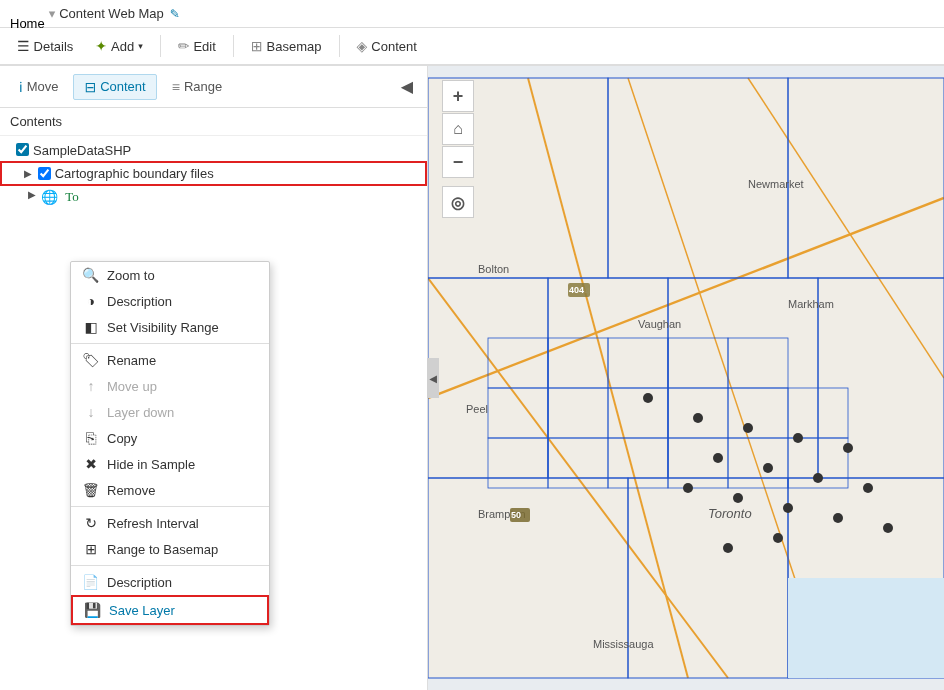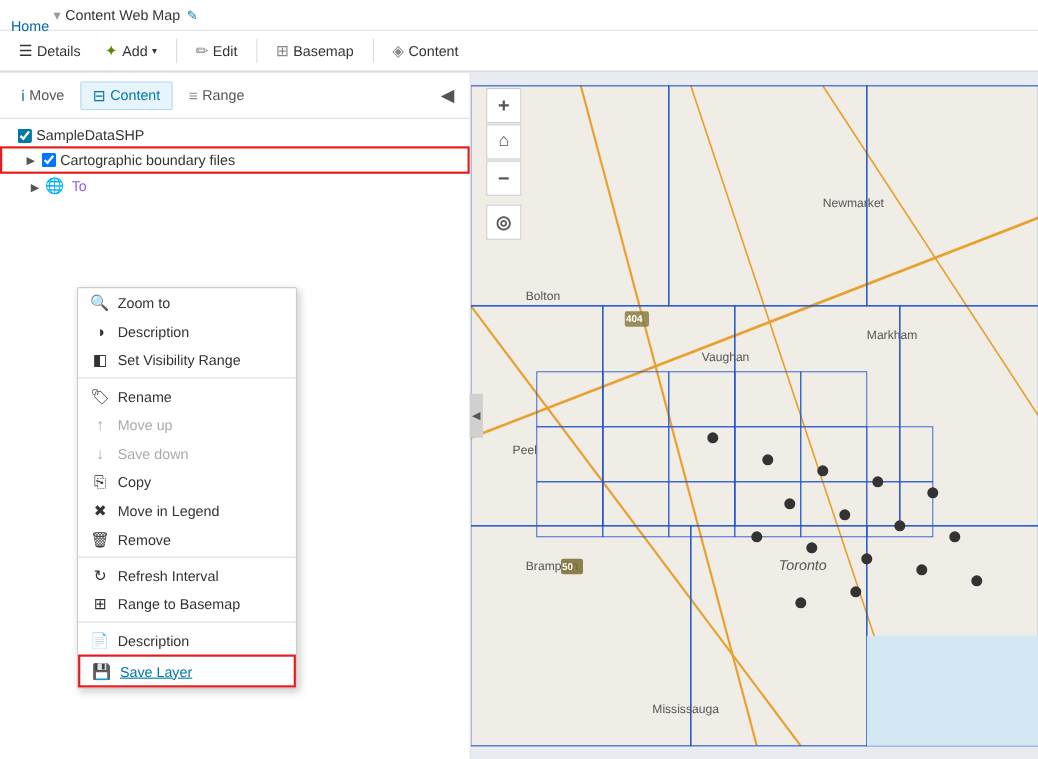--- a/index.html
+++ b/index.html
@@ -9,21 +9,21 @@
     .breadcrumb-bar {
       height: 28px;
       display: flex;
       align-items: center;
       padding: 0 10px;
       font-size: 13px;
       color: #555;
       border-bottom: 1px solid #ddd;
       background: #fff;
     }
-    .breadcrumb-bar a { color: #0369a1; text-decoration: none; margin-top: 20px; }
+    .breadcrumb-bar a { color: #000000; text-decoration: none; margin-top: 20px; }
     .edit-icon { color: #0078a8; margin-left: 6px; font-size: 12px; cursor: pointer; }
 
     
     .toolbar {
       height: 38px;
       display: flex;
       align-items: center;
       padding: 0 8px;
       border-bottom: 2px solid #ddd;
       background: #fff;
@@ -101,21 +101,21 @@
       color: #333;
       border-bottom: 1px solid #eee;
     }
 
     
     .layer-tree {
       padding: 4px 0;
     }
     .layer-item {
       display: flex;
-      align-items: flex-end;
+      align-items: flex-start;
       padding: 3px 10px;
       gap: 4px;
       cursor: pointer;
     }
     .layer-item .checkbox { width: 13px; height: 13px; accent-color: #0078a8; }
     .layer-label { font-size: 13px; color: #333; }
     .layer-expand { color: #555; font-size: 10px; margin-right: 2px; }
 
     
     .layer-item-highlighted {
@@ -262,40 +262,43 @@
         <span class="tab-icon" style="color:#0078a8;">⊟</span>
         <span>Content</span>
       </button>
       <button class="panel-tab">
         <span class="tab-icon" style="color:#888;">≡</span>
         <span>Range</span>
       </button>
       <span class="panel-collapse">◀</span>
     </div>
 
+    <div class="contents-header">
+      <span>Contents</span>
+    </div>
 
     <div class="layer-tree">
 
       <div class="layer-item" style="padding-left:16px;">
         <input type="checkbox" class="checkbox" checked="" style="">
         <span class="layer-label">SampleDataSHP</span>
       </div>
 
       <div style="position:relative;">
         <div class="layer-item-highlighted" style="padding-left:22px;">
           <span class="layer-expand">▶</span>
           <input type="checkbox" class="checkbox" checked="" style="">
           <span class="layer-label">Cartographic boundary files</span>
         </div>
       </div>
 
       <div class="layer-item" style="padding-left:28px;">
         <span class="layer-expand">▶</span>
         <span style="font-size:14px;color:#5a8a00;margin-right:2px;">🌐</span>
-        <span class="layer-label" style="color:#8b5cf6;">To</span>
+        <span class="layer-label" style="color:#15803d;font-family:Liberation Serif, serif;">To</span>
       </div>
     </div>
 
     <div class="context-menu">
       <div class="ctx-item">
         <span class="ctx-icon">🔍</span>
         <span>Zoom to</span>
       </div>
       <div class="ctx-item">
         <span class="ctx-icon">◑</span>
@@ -309,29 +312,29 @@
       <div class="ctx-item">
         <span class="ctx-icon">🏷</span>
         <span>Rename</span>
       </div>
       <div class="ctx-item disabled">
         <span class="ctx-icon">↑</span>
         <span>Move up</span>
       </div>
       <div class="ctx-item disabled">
         <span class="ctx-icon">↓</span>
-        <span>Save down</span>
+        <span>Layer down</span>
       </div>
       <div class="ctx-item">
         <span class="ctx-icon">⎘</span>
         <span>Copy</span>
       </div>
       <div class="ctx-item">
         <span class="ctx-icon">✖</span>
-        <span>Move in Legend</span>
+        <span>Hide in Sample</span>
       </div>
       <div class="ctx-item">
         <span class="ctx-icon">🗑</span>
         <span>Remove</span>
       </div>
       <div class="ctx-separator"></div>
       <div class="ctx-item">
         <span class="ctx-icon">↻</span>
         <span>Refresh Interval</span>
       </div>
@@ -339,21 +342,21 @@
         <span class="ctx-icon">⊞</span>
         <span>Range to Basemap</span>
       </div>
       <div class="ctx-separator"></div>
       <div class="ctx-item">
         <span class="ctx-icon">📄</span>
         <span>Description</span>
       </div>
       <div class="ctx-item save-layer-highlight">
         <span class="ctx-icon" style="color:#c0392b;">💾</span>
-        <span style="text-decoration:underline;color:#0078a8;text-align:center;">Save Layer</span>
+        <span style="color:#0078a8;text-align:center;">Save Layer</span>
       </div>
     </div>
 
     <div class="panel-arrow">◀</div>
   </div>
 
   <div class="map-area">
     
     <svg class="map-svg" viewBox="0 0 516 600" xmlns="http://www.w3.org/2000/svg">
 

